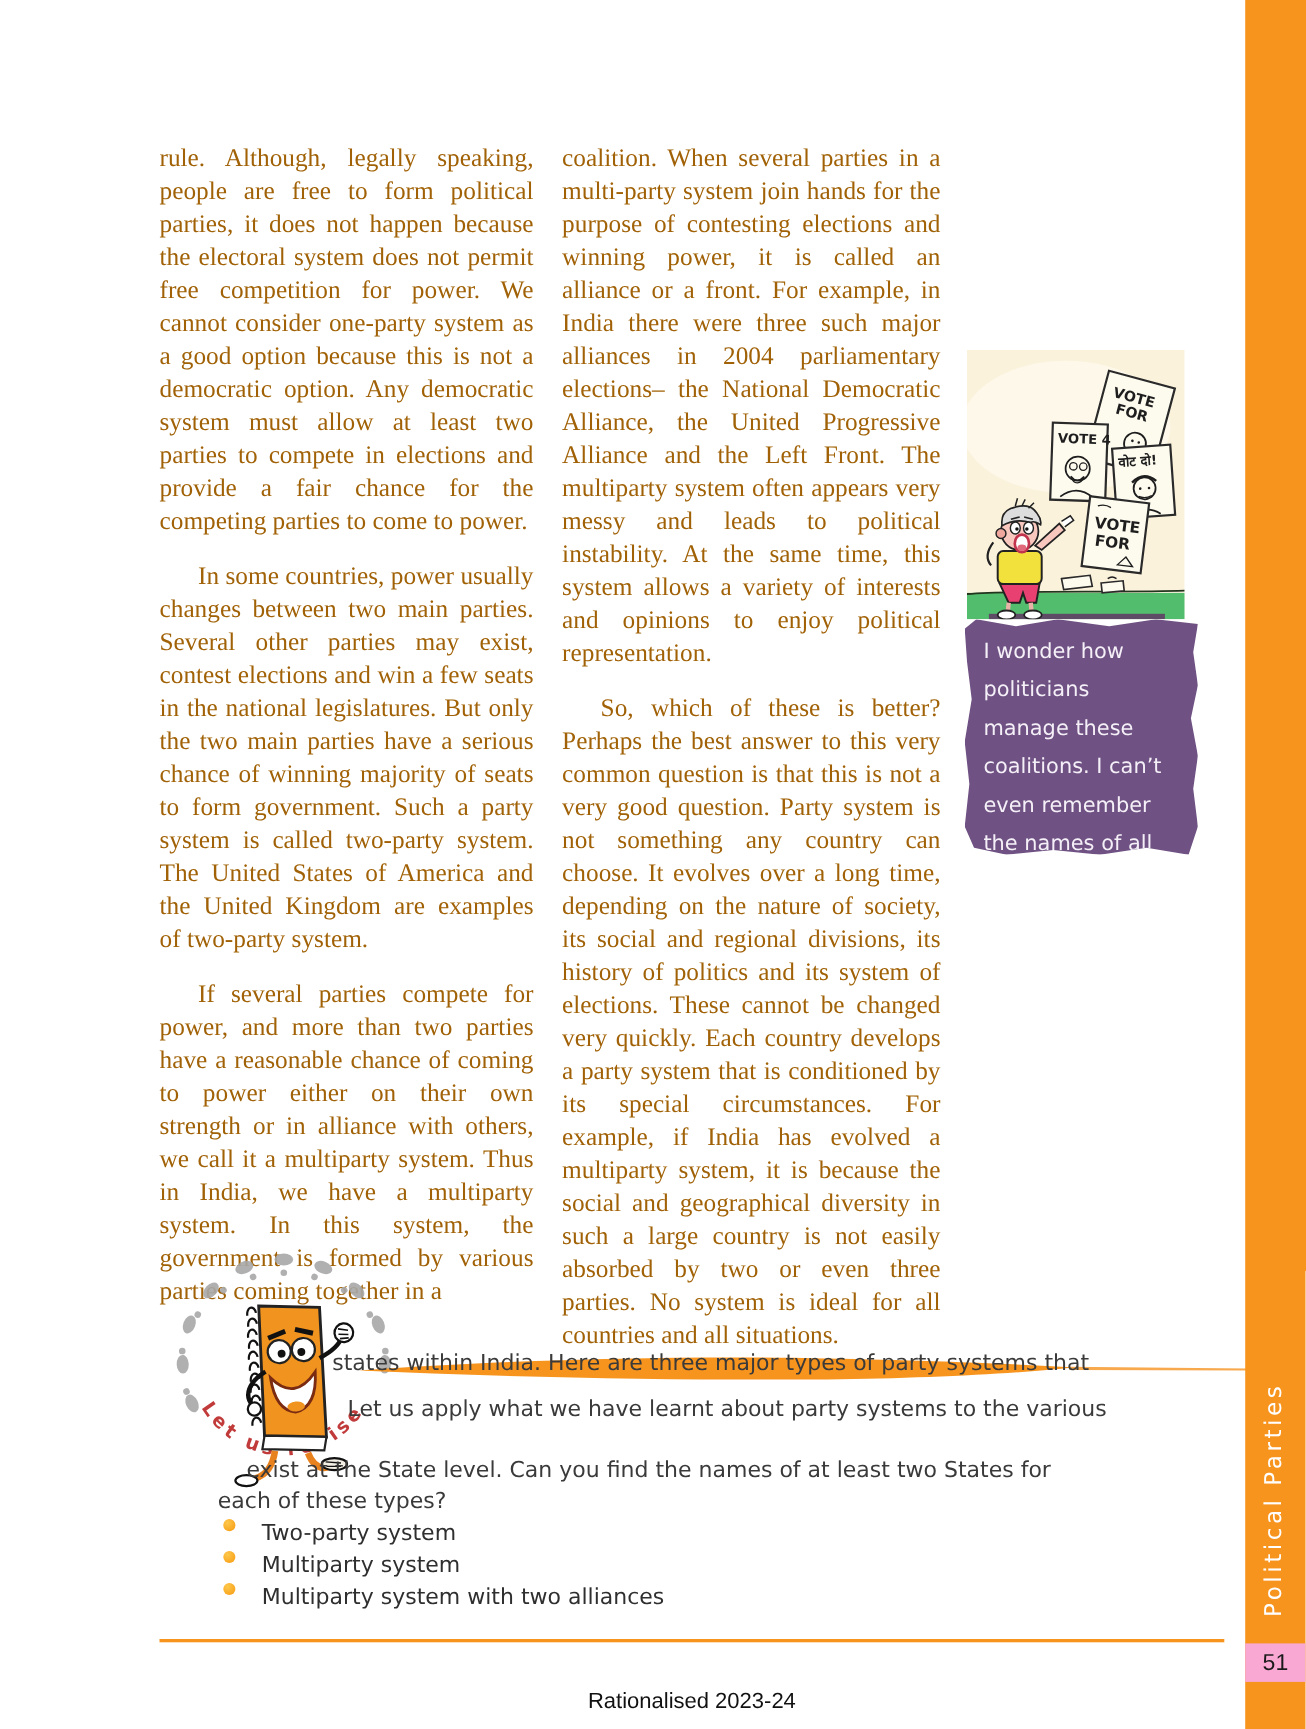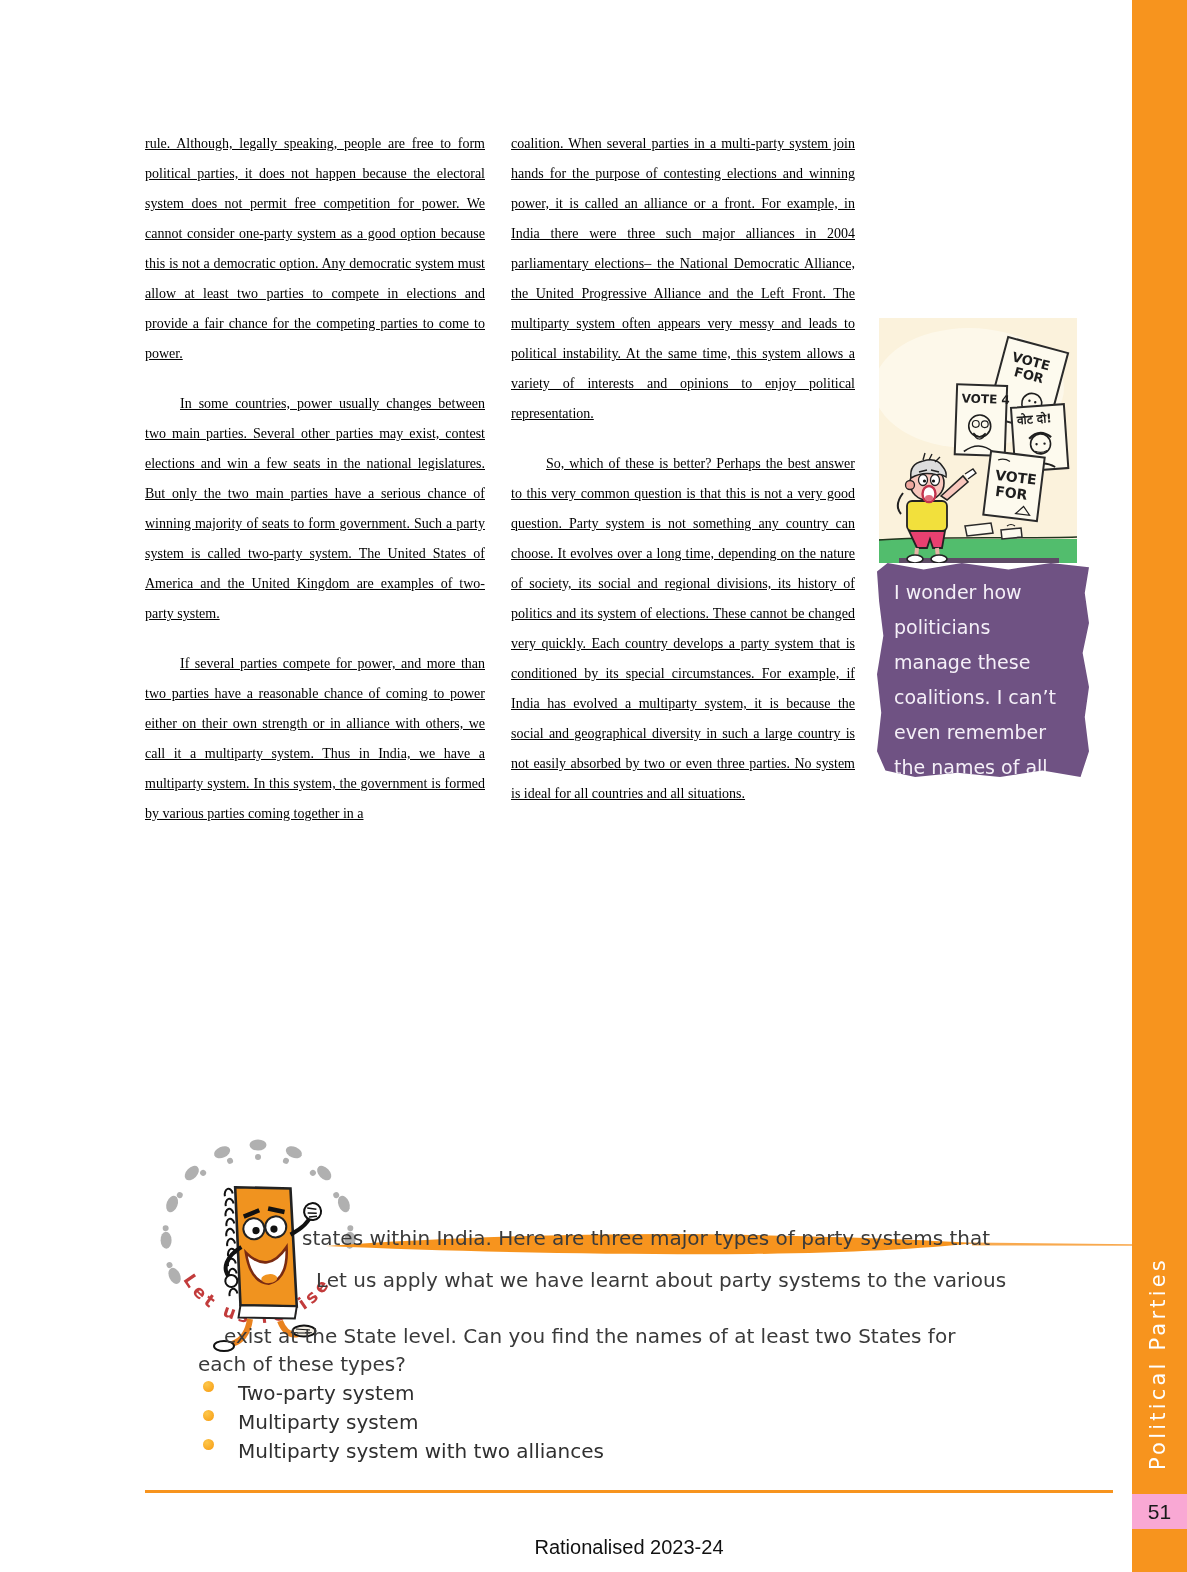--- a/index.html
+++ b/index.html
@@ -6,22 +6,22 @@
   body{
     width:1187px;height:1572px;position:relative;background:#ffffff;
     font-family:"Liberation Serif",serif;overflow:hidden;
   }
   
   .col{position:absolute;top:129px;}
   .col1{left:145px;width:340px;}
   .col2{left:511px;width:344px;}
   .col p{
     margin:0 0 9px 0;
-    font-size:14px;line-height:30px;
-    text-align:justify;color:#000000;text-decoration:underline;
+    font-size:23px;line-height:30px;
+    text-align:justify;color:#a16207;
   }
   .col p.indent{text-indent:35px;margin-top:20px;}
   
   .cartoon{position:absolute;left:879px;top:318px;width:198px;height:245px;}
   
   .bubble{
     position:absolute;left:877px;top:563px;width:212px;height:214px;
     background:#6F5283;color:#F5F0F8;
     font-family:"DejaVu Sans","Liberation Sans",sans-serif;
     font-size:19px;line-height:35px;

